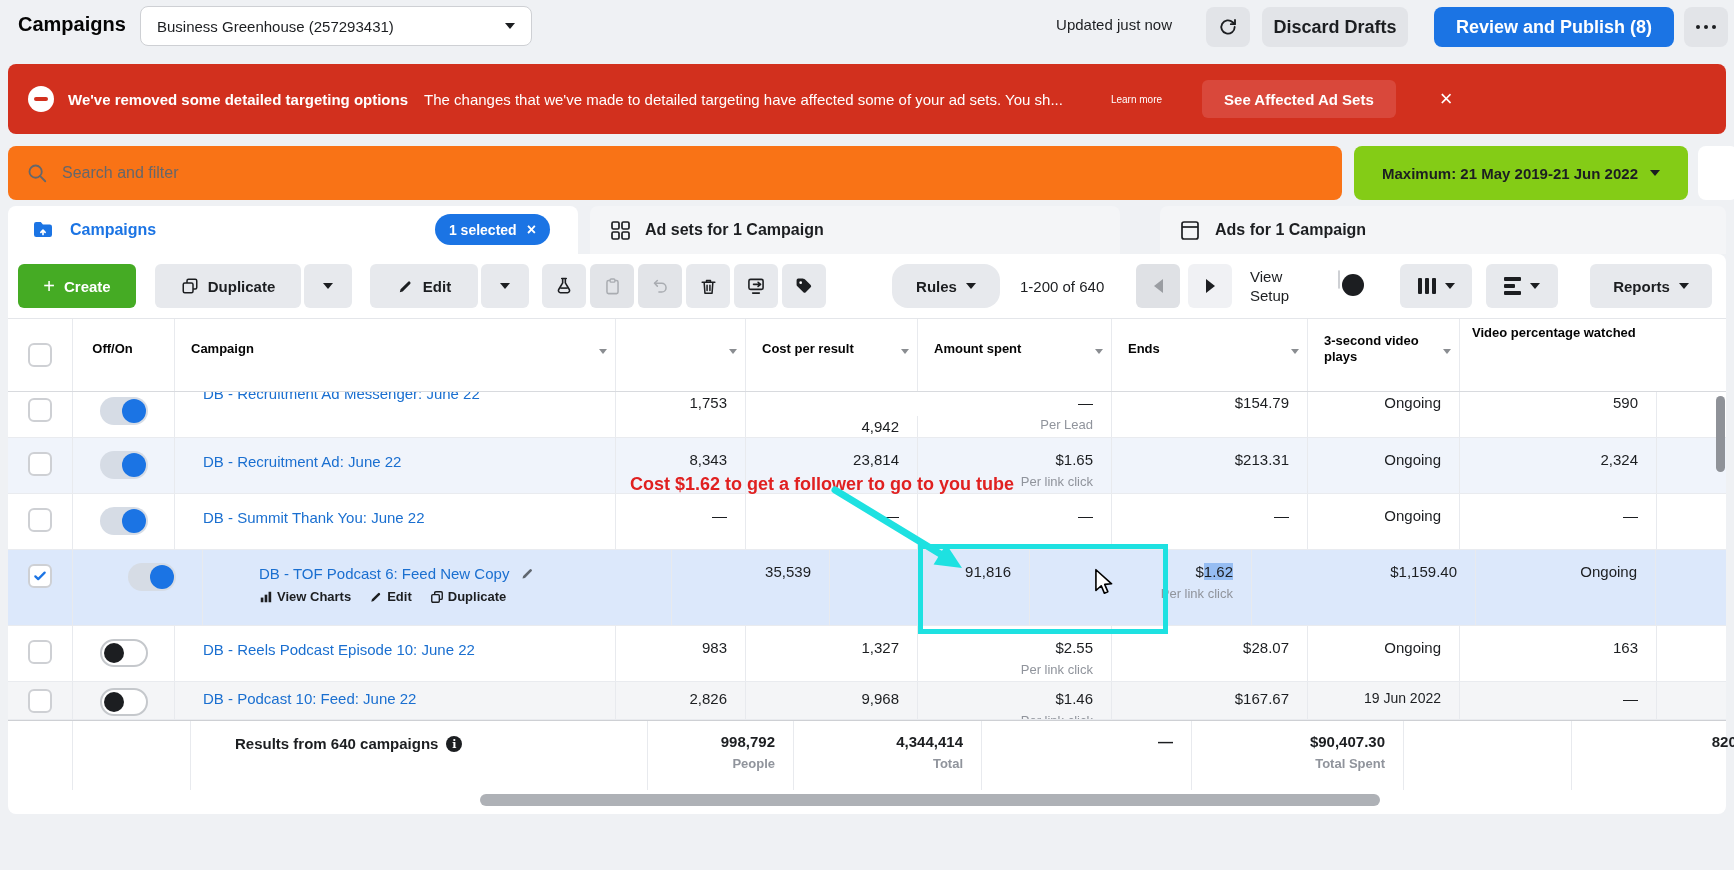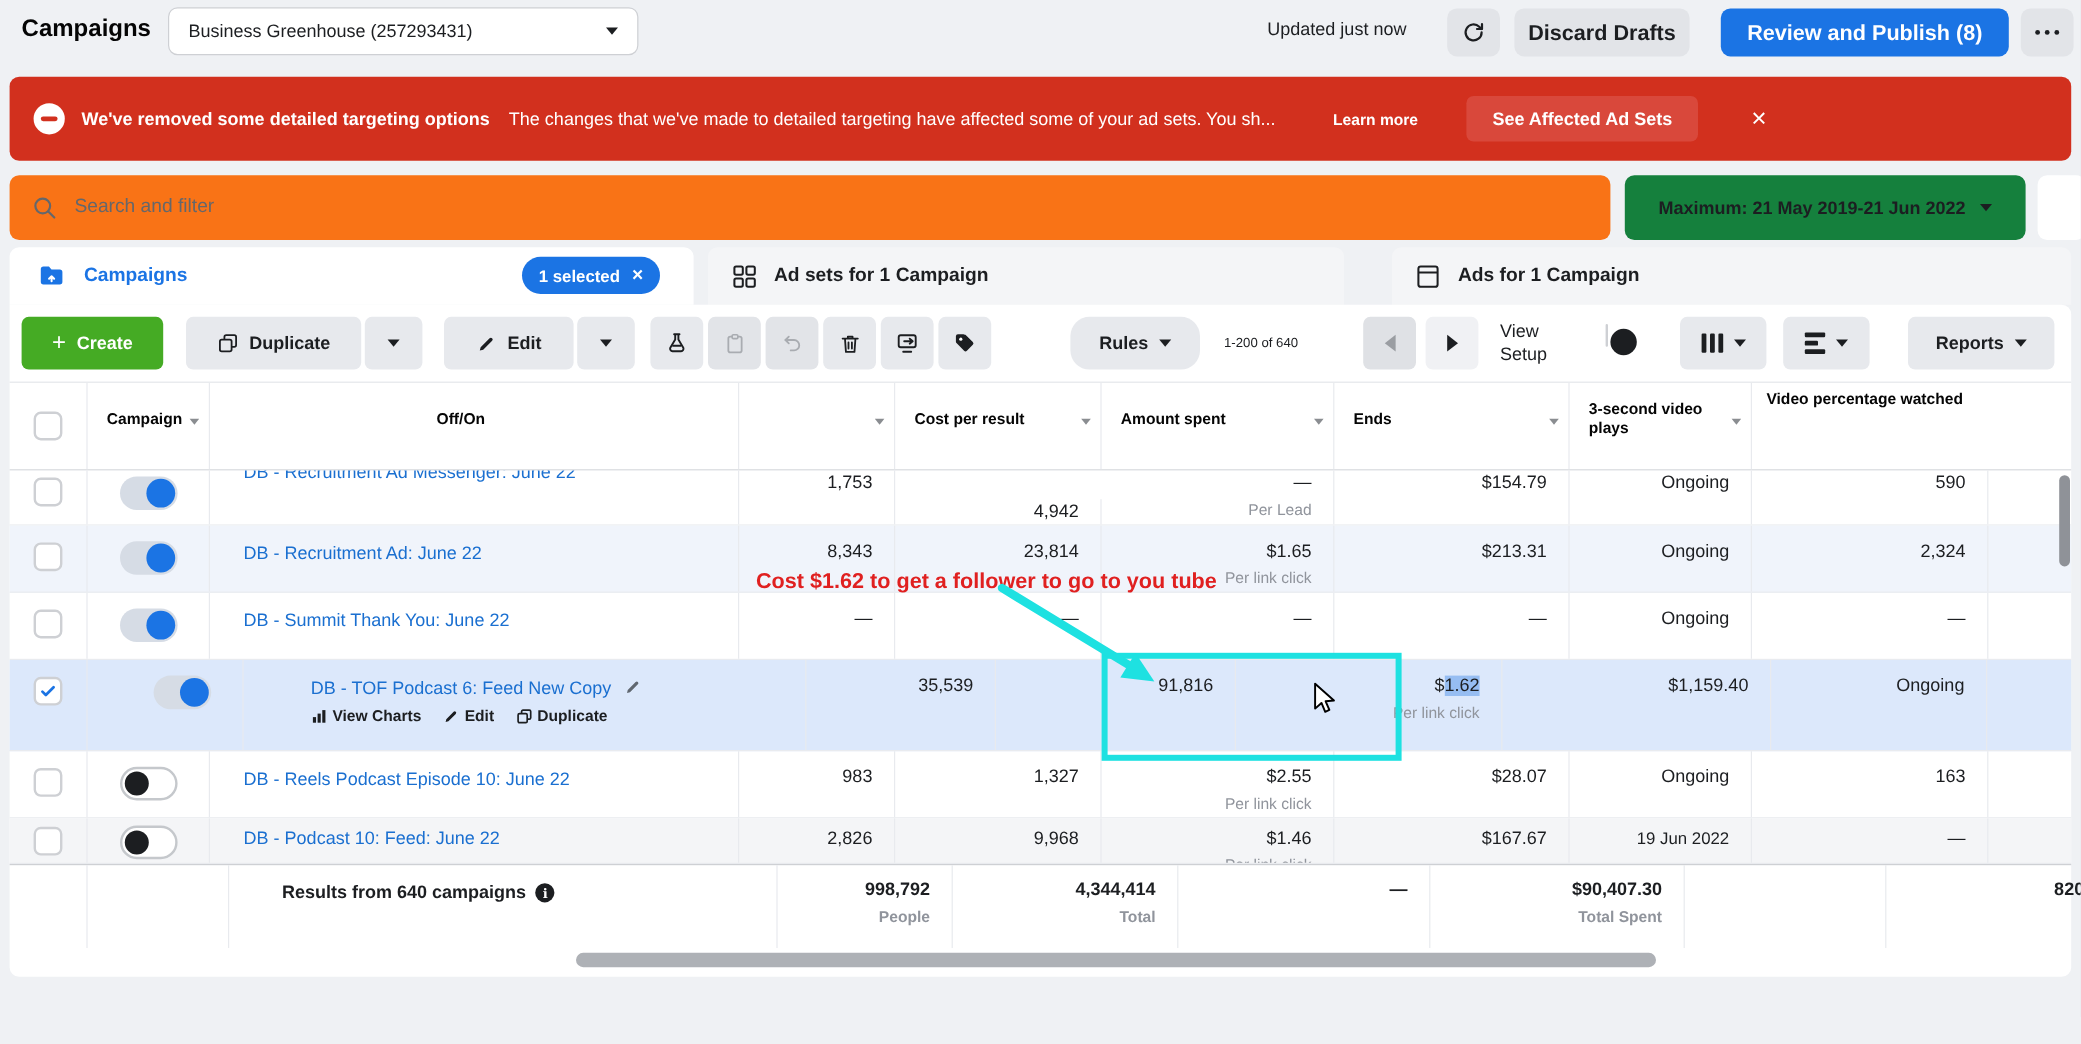--- a/index.html
+++ b/index.html
@@ -21,48 +21,48 @@
   .tri-r { width:0;height:0;border-top:7px solid transparent;border-bottom:7px solid transparent;border-left:9px solid currentColor; }
   .dots { display:flex; gap:4px; }
   .dots i { width:4px; height:4px; border-radius:50%; background:#1c1e21; }
 
   
   .banner { left:8px; top:64px; width:1718px; height:70px; background:#d2301e; border-radius:8px; display:flex; align-items:center; color:#fff; }
   .banner-ico { width:26px; height:26px; border-radius:50%; background:#fff; margin:0 14px 0 20px; position:relative; flex:none; }
   .banner-ico::after { content:""; position:absolute; left:6px; top:11px; width:14px; height:4px; border-radius:2px; background:#d2301e; }
   .banner-title { font-weight:bold; font-size:15px; margin-right:16px; white-space:nowrap; }
   .banner-msg { font-size:15px; white-space:nowrap; overflow:hidden; max-width:640px; }
-  .banner-learn { font-weight:bold; font-size:13px; margin-left:48px; white-space:nowrap; cursor:pointer; }
+  .banner-learn { font-weight:normal; font-size:10px; margin-left:48px; white-space:nowrap; cursor:pointer; }
   .banner-action { margin-left:40px; height:38px; padding:0 22px; background:#d9483b; border-radius:6px; display:flex; align-items:center; font-weight:bold; font-size:15px; white-space:nowrap; cursor:pointer; }
   .banner-x { margin:0 24px 0 44px; font-size:22px; cursor:pointer; }
 
   
   .searchbar { left:8px; top:146px; width:1334px; height:54px; background:#f97316; border-radius:8px; display:flex; align-items:center; padding:0 18px; }
   .searchbar input { border:none; outline:none; font-size:16px; margin-left:14px; width:900px; font-family:"Liberation Sans",sans-serif; color:#1c1e21; background:transparent; }
   .searchbar input::placeholder { color:#65676b; }
-  .datebtn { left:1354px; top:146px; width:334px; height:54px; background:#15803d; border-radius:8px; display:flex; align-items:center; justify-content:center; gap:12px; font-size:15px; font-weight:bold; cursor:pointer; }
+  .datebtn { left:1354px; top:146px; width:334px; height:54px; background:#84cc16; border-radius:8px; display:flex; align-items:center; justify-content:center; gap:12px; font-size:15px; font-weight:bold; cursor:pointer; }
   .date-sliver { left:1698px; top:146px; width:40px; height:54px; background:#fff; border-radius:8px; }
 
   
   .tab { top:206px; height:48px; border-radius:8px 8px 0 0; display:flex; align-items:center; }
   .tab1 { left:8px; width:570px; background:#fff; }
   .tab-ghost { background:#f4f5f7; }
   .tab-label { font-size:16px; font-weight:bold; }
   .badge { position:absolute; right:28px; top:8px; height:31px; background:#1b74e4; color:#fff; border-radius:16px; display:flex; align-items:center; padding:0 14px; gap:10px; font-size:14px; font-weight:bold; cursor:pointer; }
 
   
   .card { left:8px; top:254px; width:1718px; height:560px; background:#fff; border-radius:0 8px 8px 8px; }
 
   
   .tb { position:absolute; top:10px; height:44px; }
   .tbtn { background:#e7e9ed; border-radius:6px; display:flex; align-items:center; justify-content:center; gap:9px; font-size:15px; font-weight:bold; height:44px; cursor:pointer; }
   .tbtn.dis { background:#e2e4e8; color:#a9acb1; }
   .create { background:#45ab24; color:#fff; }
   .icbtn { width:44px; }
-  .range { font-size:11px; color:#1c1e21; display:flex; align-items:center; height:44px; }
+  .range { font-size:15px; color:#1c1e21; display:flex; align-items:center; height:44px; }
   .viewsetup { font-size:15px; line-height:19px; display:flex; align-items:center; height:44px; }
   .toggle-ui { width:54px; height:30px; border-radius:15px; background:#fff; border:1px solid #ced0d4; position:relative; cursor:pointer; }
   .toggle-ui i { position:absolute; left:3px; top:3px; width:22px; height:22px; border-radius:50%; background:#1c1e21; }
   .bars-v { display:flex; gap:3px; }
   .bars-v i { width:4px; height:16px; background:#1c1e21; border-radius:1px; }
   .bars-h { display:flex; flex-direction:column; gap:3px; align-items:flex-start; }
   .bars-h i { height:4px; background:#1c1e21; border-radius:1px; }
 
   
   .table { position:absolute; left:0; top:64px; width:1718px; }
@@ -278,22 +278,22 @@
       <span>Reports</span>
       <span class="caret"></span>
     </div>
 
     <div class="table">
 
       <div class="trow thead">
         <div class="c cbcell" style="padding-top:24px;">
             <span class="cb"></span>
           </div>
+        <div class="c th" style="text-align:center; padding-left:0;">Off/On</div>
         <div class="c th"><span>Campaign</span><span class="caret caret-sm"></span></div>
-        <div class="c th" style="text-align:center; padding-left:0;">Off/On</div>
         <div class="c th"><span></span><span class="caret caret-sm"></span></div>
         <div class="c th"><span>Cost per result</span><span class="caret caret-sm"></span></div>
         <div class="c th"><span>Amount spent</span><span class="caret caret-sm"></span></div>
         <div class="c th"><span>Ends</span><span class="caret caret-sm"></span></div>
         <div class="c th" style="padding-top:14px;"><span>3-second video plays</span><span class="caret caret-sm"></span></div>
         <div class="c th" style="padding:6px 0 0 12px;">Video percentage watched</div>
       </div>
 
       <div class="trow" style="height:46px;">
         <div class="c cbcell" style="padding-top:6px;">

